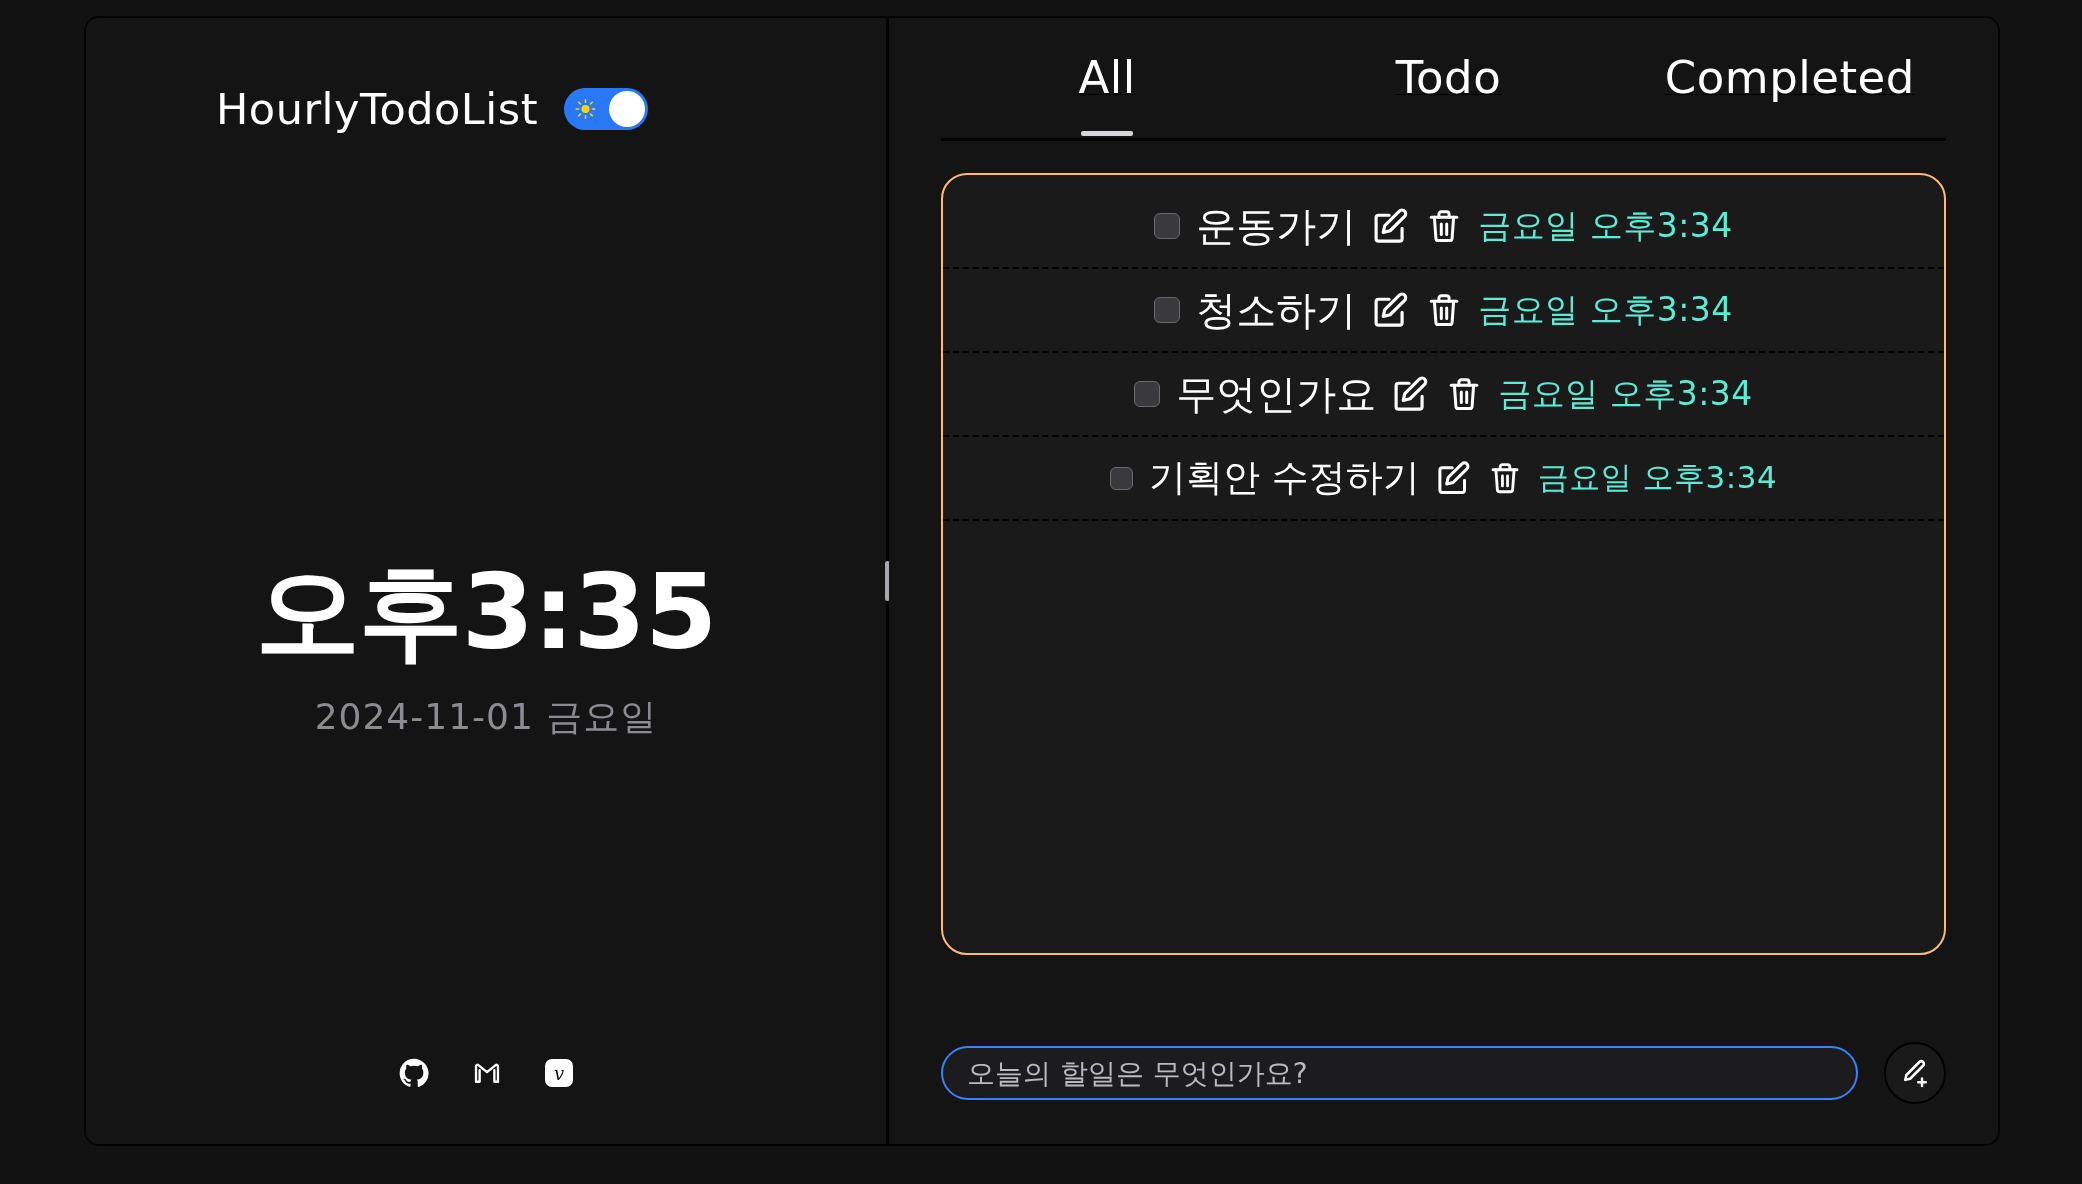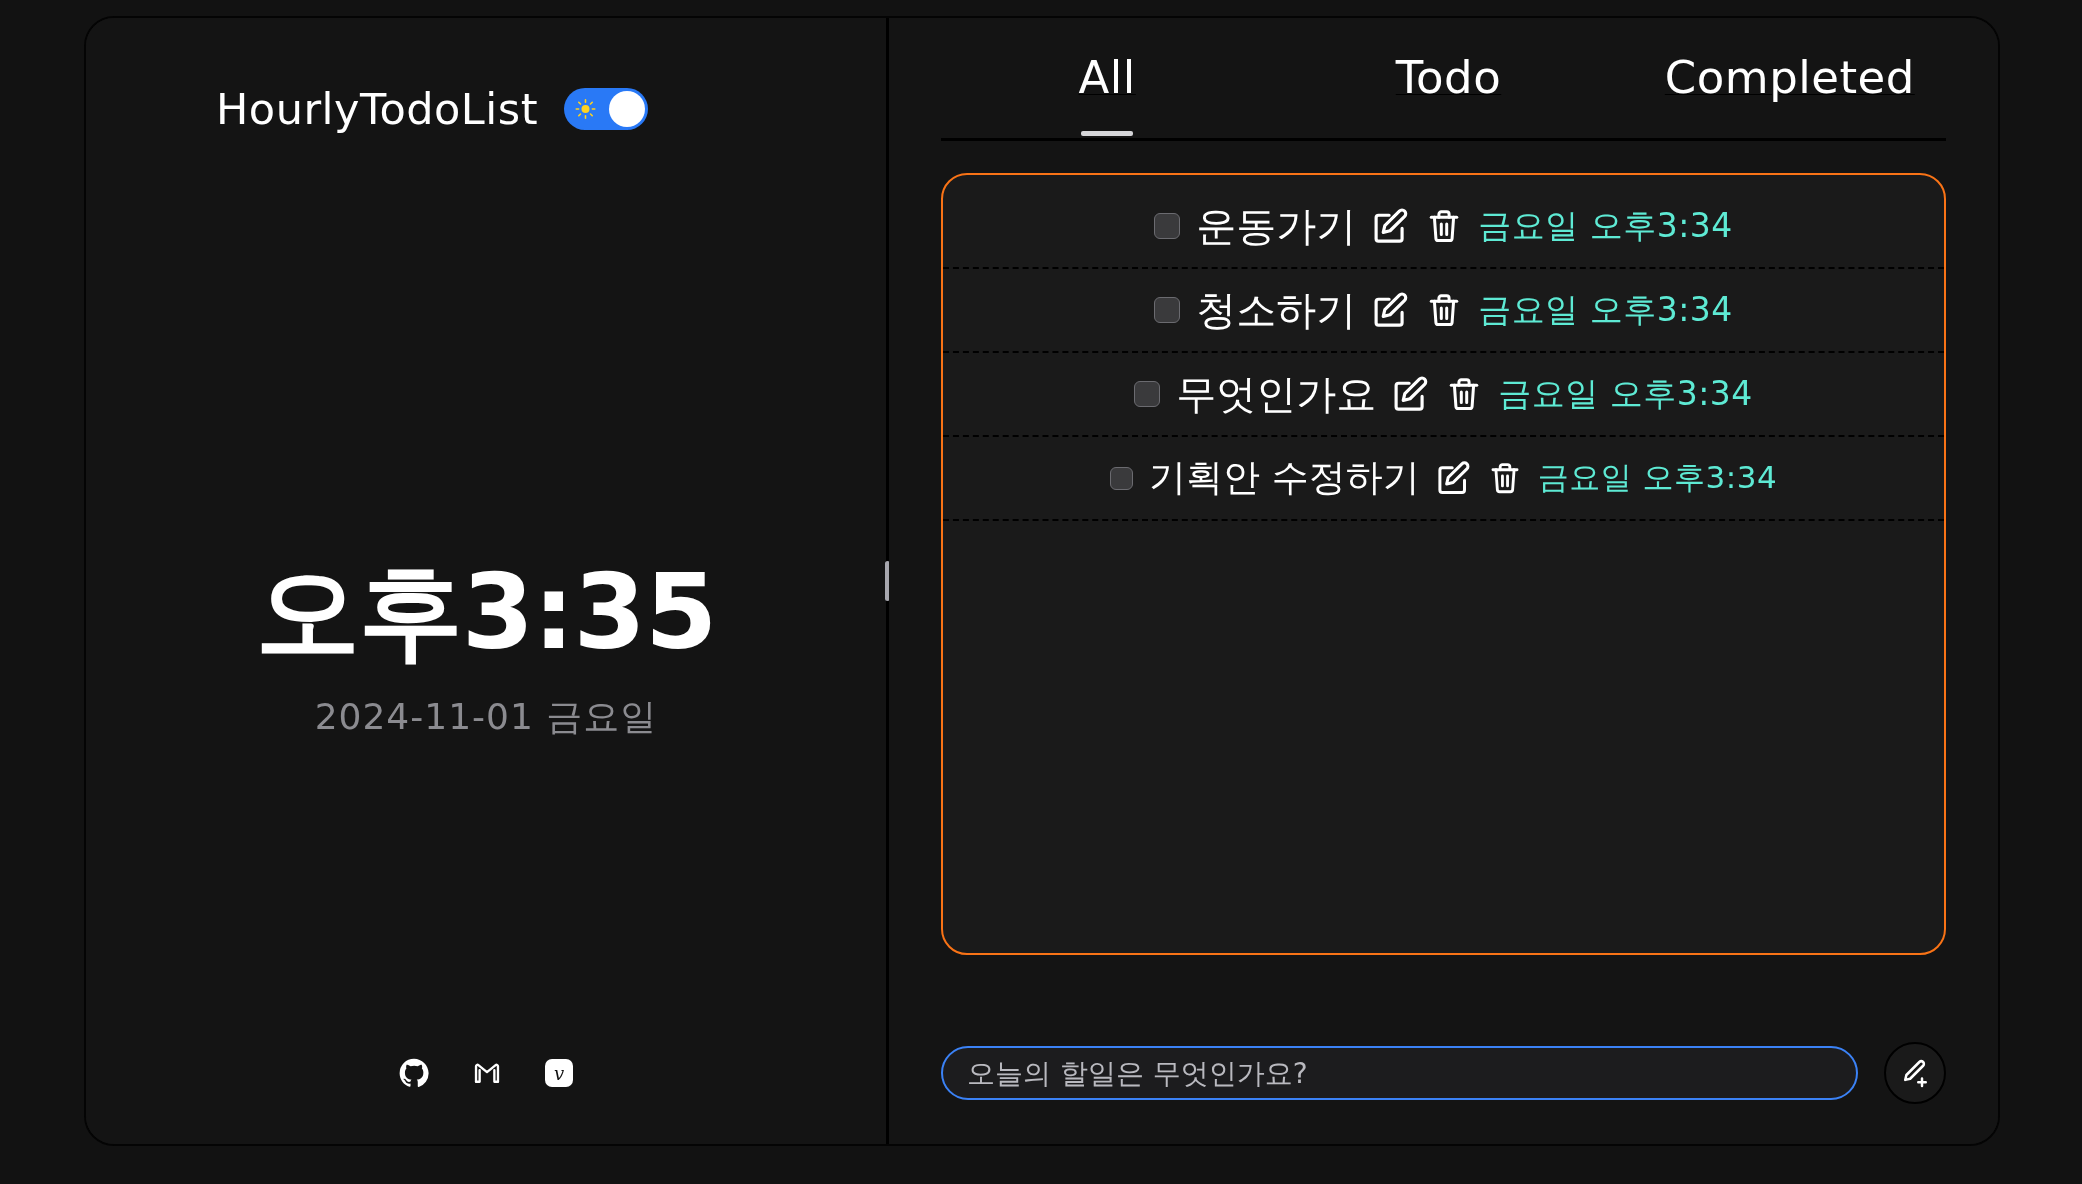--- a/index.html
+++ b/index.html
@@ -10,21 +10,21 @@
     overflow:hidden;
   }
 
   
   #app-card{
     position:absolute;
     left:84px; top:16px;
     width:1916px; height:1130px;
     background:#151515;
     border:2px solid #040404;
-    border-radius:30px;
+    border-radius:15px;
     display:flex;
     overflow:hidden;
   }
 
   
   #left-panel{
     width:800px; height:100%;
     position:relative;
     display:flex; flex-direction:column;
     background:#141414;
@@ -121,21 +121,21 @@
   #tab-separator{
     height:3px; background:#000000;
     margin:8px 10px 0 10px;
   }
 
   
   #todo-list-container{
     margin:32px 10px 0 10px;
     height:782px;
     background:#1a1a1a;
-    border:2px solid #f97316;
+    border:2px solid #fdba74;
     border-radius:26px;
     overflow:hidden;
     padding-top:10px;
   }
   .todo-row{
     display:flex; align-items:center; justify-content:center;
     gap:16px;
     height:84px;
     border-bottom:2px dashed #000000;
     padding:0 14px;

